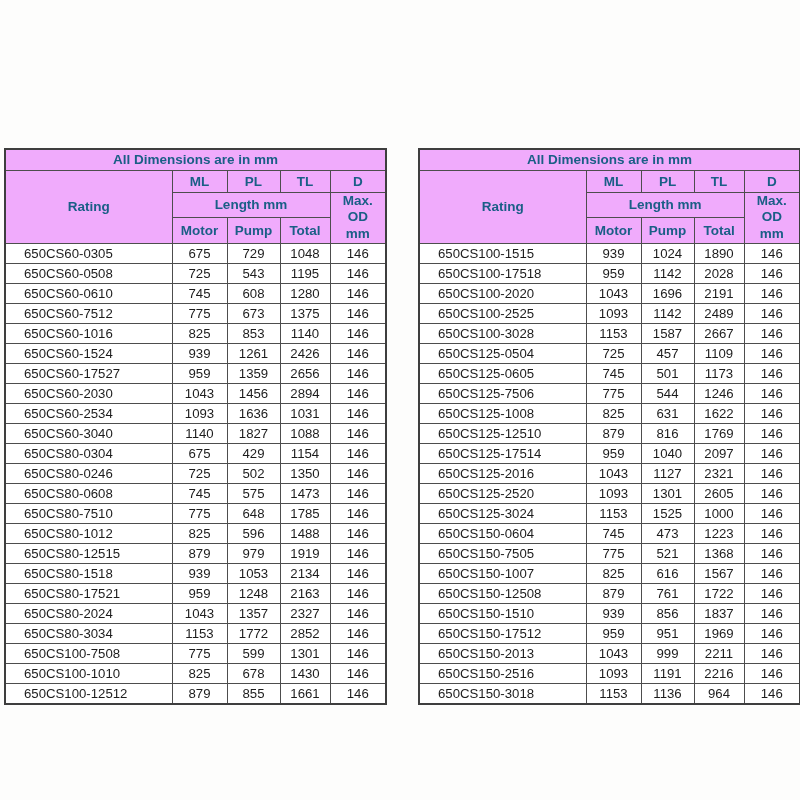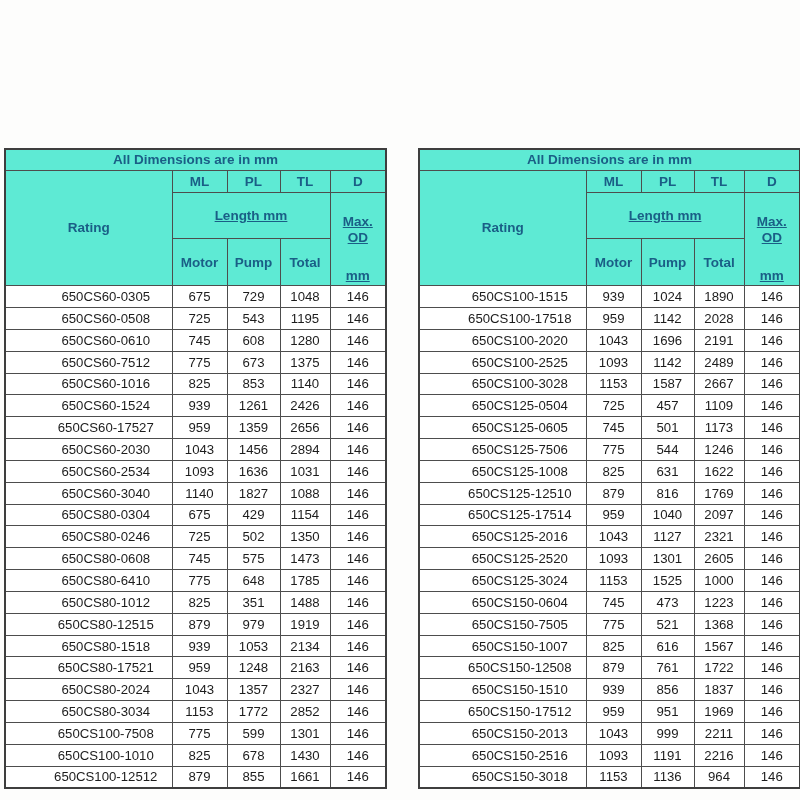--- a/index.html
+++ b/index.html
@@ -30,47 +30,47 @@
     background: #ffffff;
   }
   table.dim-table th,
   table.dim-table td {
     border: 1px solid #4d4d4d;
   }
   table.dim-table {
     border: 2px solid #3e3e3e;
   }
   table.dim-table thead th {
-    background: #5eead4;
+    background: #f0abfc;
     color: #1a5e86;
     font-weight: bold;
     font-size: 13.5px;
     text-align: center;
     vertical-align: middle;
     padding: 0 2px;
   }
   tr.title-row th { height: 21px; font-size: 13.5px; }
   tr.codes-row th { height: 22px; }
-  tr.group-row th { height: 22px; text-decoration: underline; }
+  tr.group-row th { height: 22px; }
   tr.sub-row th   { height: 22px; }
-  .maxod-cell .line { display: block; line-height: 1.25; margin-top: 21px; }
+  .maxod-cell .line { display: block; line-height: 1.25; }
   table.dim-table tbody td {
     height: 19.7px;
     font-size: 13.2px;
     color: #1c1c1c;
     text-align: center;
     vertical-align: middle;
     background: #ffffff;
     padding: 0 2px;
     white-space: nowrap;
     overflow: hidden;
   }
   table.dim-table tbody td.rating {
-    text-align: center;
-    padding-left: 36px;
+    text-align: left;
+    padding-left: 18px;
   }
   col.c-rating { width: 167px; }
   col.c-motor  { width: 55px; }
   col.c-pump   { width: 53px; }
   col.c-total  { width: 50px; }
   col.c-d      { width: 56px; }
 </style>
 </head>
 <body>
 
@@ -195,30 +195,30 @@
             <td>146</td>
           </tr>
           <tr>
             <td class="rating">650CS80-0608</td>
             <td>745</td>
             <td>575</td>
             <td>1473</td>
             <td>146</td>
           </tr>
           <tr>
-            <td class="rating">650CS80-6410</td>
+            <td class="rating">650CS80-7510</td>
             <td>775</td>
             <td>648</td>
             <td>1785</td>
             <td>146</td>
           </tr>
           <tr>
             <td class="rating">650CS80-1012</td>
             <td>825</td>
-            <td>351</td>
+            <td>596</td>
             <td>1488</td>
             <td>146</td>
           </tr>
           <tr>
             <td class="rating">650CS80-12515</td>
             <td>879</td>
             <td>979</td>
             <td>1919</td>
             <td>146</td>
           </tr>

